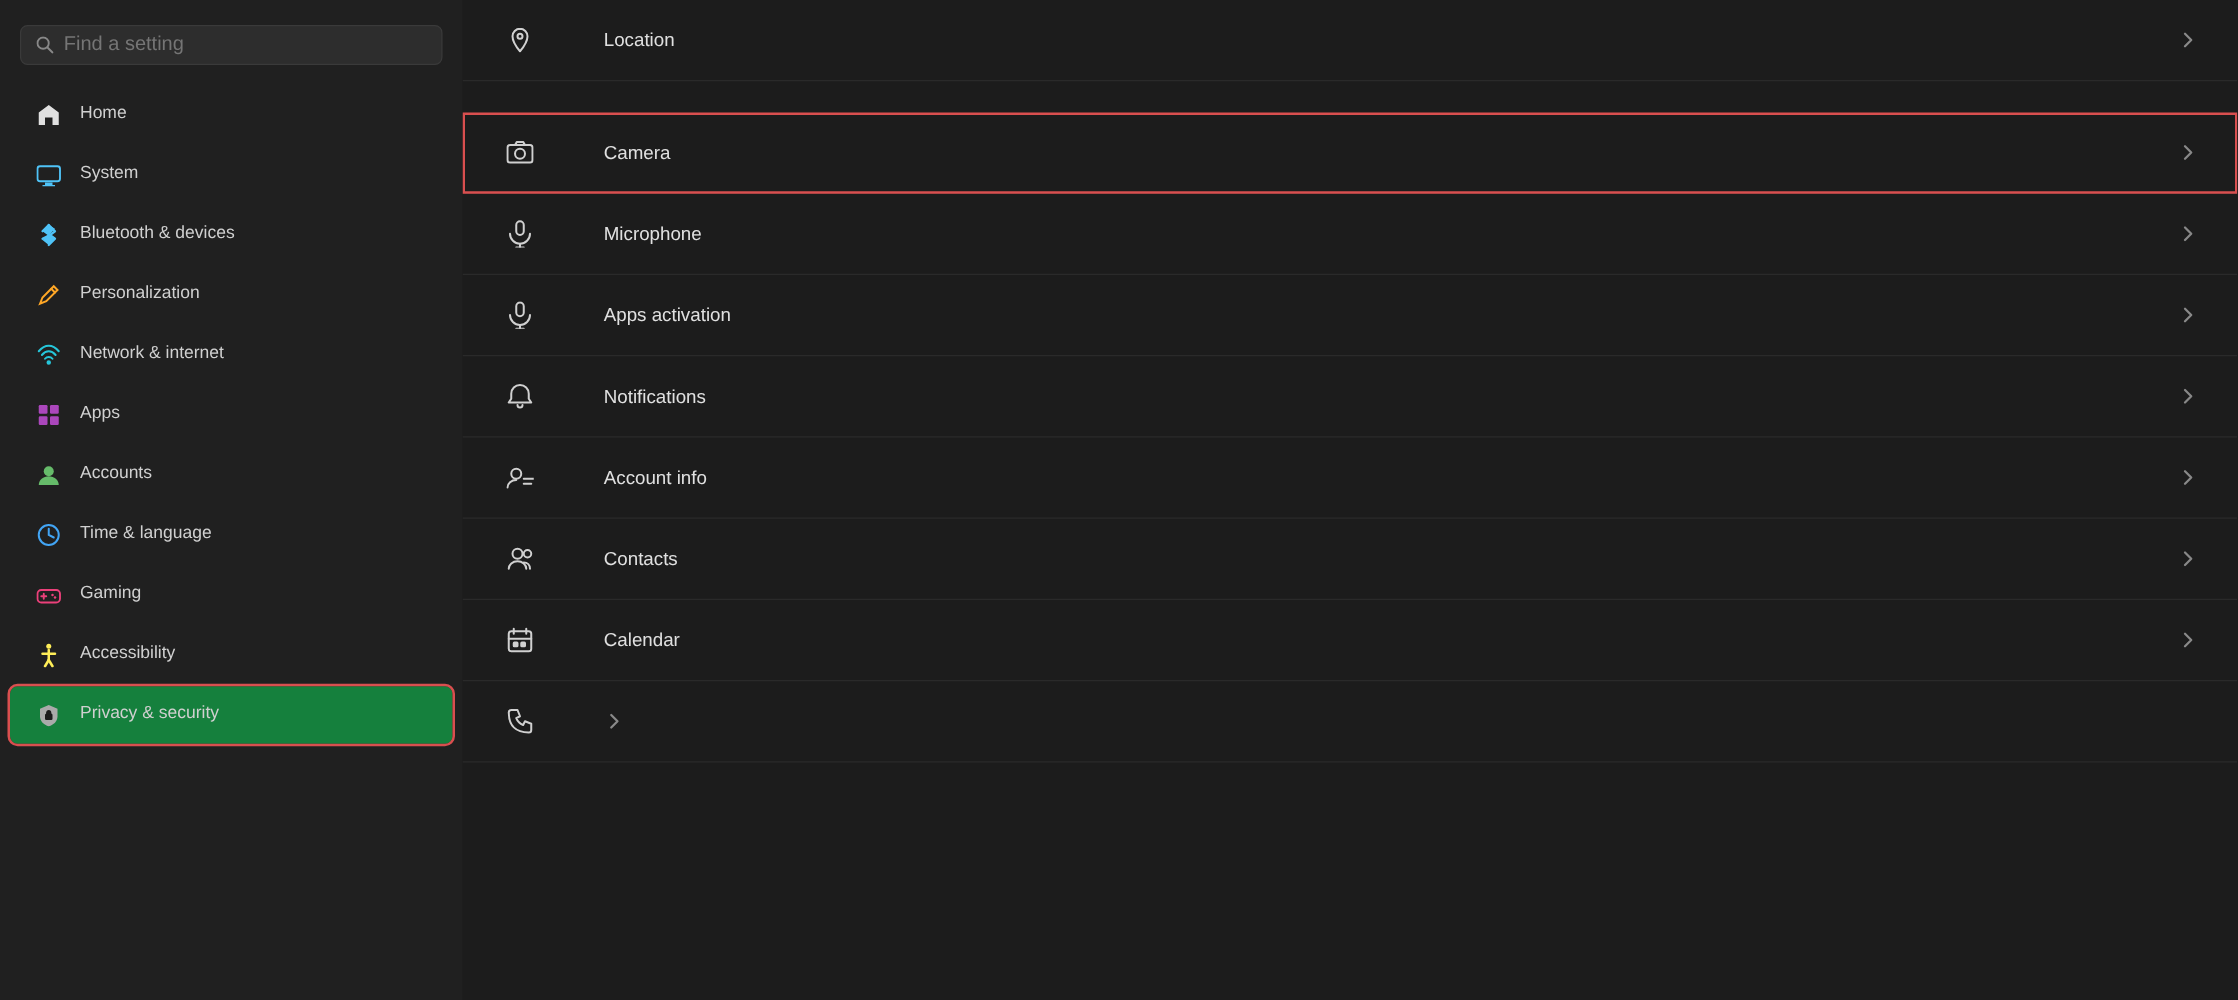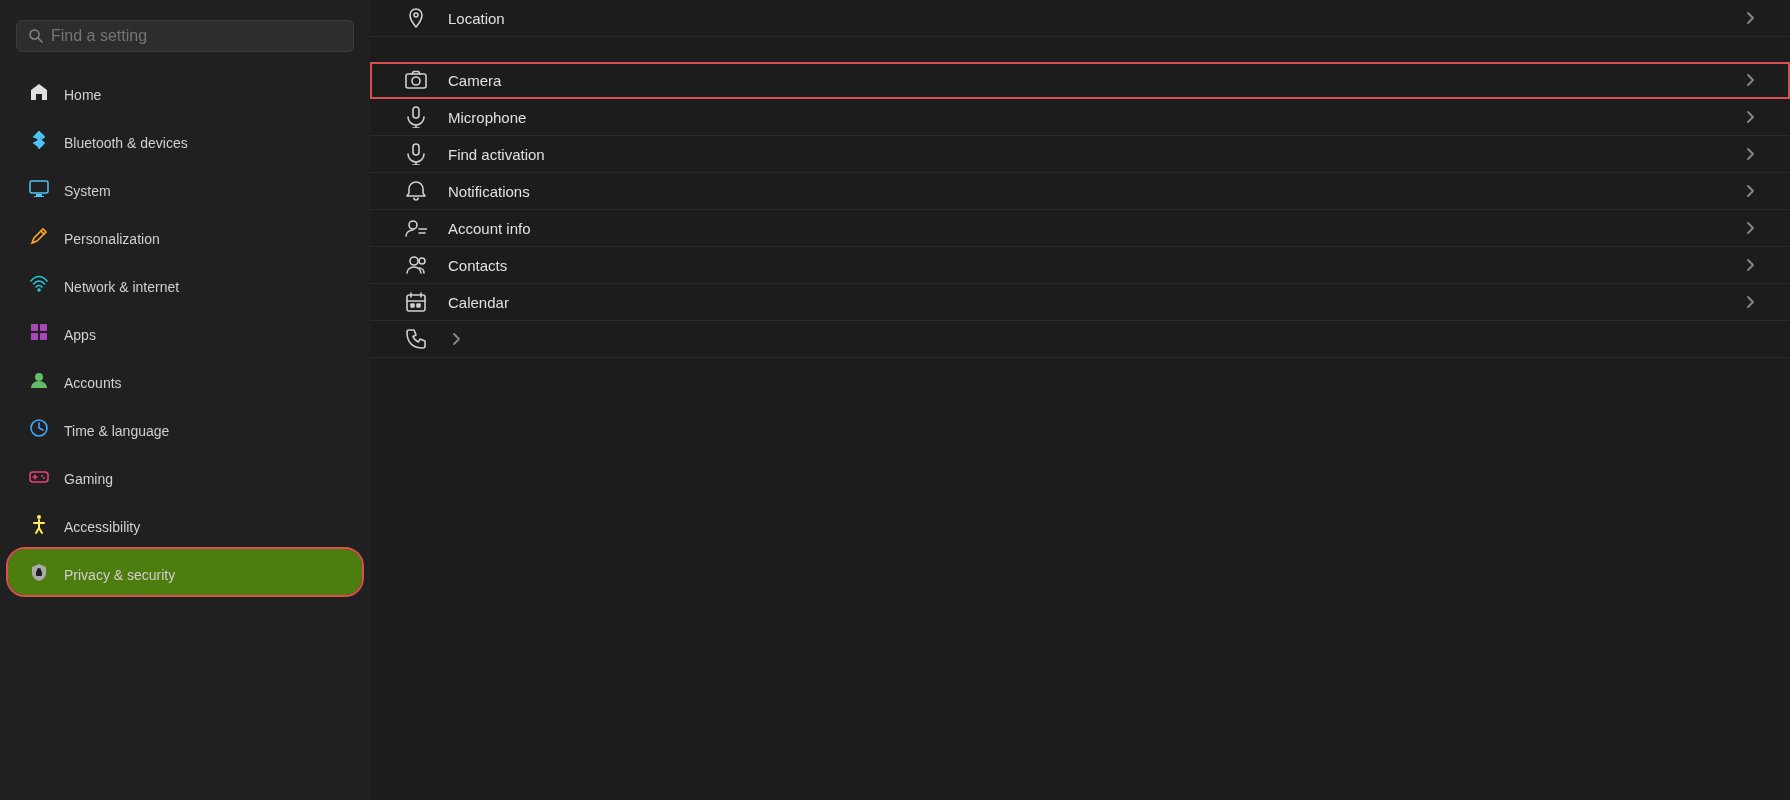--- a/index.html
+++ b/index.html
@@ -51,35 +51,34 @@
     }
 
     .search-icon-svg {
       color: #888;
       font-size: 14px;
       flex-shrink: 0;
     }
 
     .nav-item {
       display: flex;
-      align-items: flex-end;
+      align-items: flex-start;
       padding: 12px 20px;
       cursor: pointer;
       border-radius: 6px;
       margin: 1px 8px;
       gap: 14px;
       font-size: 14px;
       color: #d0d0d0;
       position: relative;
     }
 
     .nav-item.active {
-      background-color: #4d7c0f;
+      background-color: #15803d;
       outline: 2px solid #d94f4f;
-      border-radius: 17px;
     }
 
     .nav-icon {
       width: 22px;
       height: 22px;
       flex-shrink: 0;
       display: flex;
       align-items: center;
       justify-content: center;
     }
@@ -93,24 +92,25 @@
     }
 
     .settings-list {
       display: flex;
       flex-direction: column;
     }
 
     .settings-item {
       display: flex;
       align-items: center;
-      padding: 4px 32px;
+      padding: 18px 32px;
       border-bottom: 1px solid #2a2a2a;
       cursor: pointer;
       position: relative;
+      gap: 35px;
     }
 
     .settings-item.highlighted {
       outline: 2px solid #d94f4f;
       outline-offset: -2px;
       margin-top: 25px;
     }
 
     .settings-item-icon {
       width: 28px;
@@ -170,38 +170,38 @@
       <svg width="20" height="20" viewBox="0 0 20 20" fill="currentColor">
         <path d="M10 2L2 8v10h5v-6h6v6h5V8z"></path>
       </svg>
     </span>
     <span>Home</span>
   </div>
 
   <div class="nav-item">
     <span class="nav-icon icon-blue">
       <svg width="20" height="20" viewBox="0 0 20 20" fill="currentColor">
+        <rect x="1" y="3" width="18" height="12" rx="2" fill="none" stroke="currentColor" stroke-width="1.5"></rect>
+        <rect x="7" y="16" width="6" height="2" fill="currentColor"></rect>
+        <rect x="5" y="18" width="10" height="1" fill="currentColor"></rect>
+      </svg>
+    </span>
+    <span>System</span>
+  </div>
+
+  <div class="nav-item">
+    <span class="nav-icon icon-blue">
+      <svg width="20" height="20" viewBox="0 0 20 20" fill="currentColor">
         <path d="M10 2v16l5-5-4-4 4-4-5-3zM10 2L5 7l4 3-4 4 5 4"></path>
         <polyline points="10,2 15,7 11,10 15,13 10,18" fill="none" stroke="currentColor" stroke-width="1.8" stroke-linecap="round" stroke-linejoin="round"></polyline>
         <line x1="10" y1="2" x2="5" y2="7" stroke="currentColor" stroke-width="1.8" stroke-linecap="round"></line>
         <line x1="11" y1="10" x2="5" y2="13" stroke="currentColor" stroke-width="1.8" stroke-linecap="round"></line>
       </svg>
     </span>
     <span>Bluetooth &amp; devices</span>
-  </div>
-
-  <div class="nav-item">
-    <span class="nav-icon icon-blue">
-      <svg width="20" height="20" viewBox="0 0 20 20" fill="currentColor">
-        <rect x="1" y="3" width="18" height="12" rx="2" fill="none" stroke="currentColor" stroke-width="1.5"></rect>
-        <rect x="7" y="16" width="6" height="2" fill="currentColor"></rect>
-        <rect x="5" y="18" width="10" height="1" fill="currentColor"></rect>
-      </svg>
-    </span>
-    <span>System</span>
   </div>
 
   <div class="nav-item">
     <span class="nav-icon icon-orange">
       <svg width="20" height="20" viewBox="0 0 20 20" fill="none" stroke="currentColor" stroke-width="1.6" stroke-linecap="round">
         <path d="M3 17l2-5 9-9 3 3-9 9-5 2z"></path>
         <line x1="12" y1="5" x2="15" y2="8"></line>
       </svg>
     </span>
     <span>Personalization</span>
@@ -344,21 +344,21 @@
 
     <div class="settings-item">
       <span class="settings-item-icon">
         <svg width="22" height="22" viewBox="0 0 22 22" fill="none" stroke="#d0d0d0" stroke-width="1.6" stroke-linecap="round" stroke-linejoin="round">
           <rect x="8" y="1" width="6" height="11" rx="3"></rect>
           <path d="M3 11c0 4.4 3.6 8 8 8s8-3.6 8-8"></path>
           <line x1="11" y1="19" x2="11" y2="22"></line>
           <line x1="8" y1="22" x2="14" y2="22"></line>
         </svg>
       </span>
-      <span class="settings-item-label">Find activation</span>
+      <span class="settings-item-label">Apps activation</span>
       <span class="chevron-right">
         <svg width="16" height="16" viewBox="0 0 16 16" fill="none" stroke="#888" stroke-width="1.8" stroke-linecap="round" stroke-linejoin="round">
           <polyline points="6,3 11,8 6,13"></polyline>
         </svg>
       </span>
     </div>
 
     <div class="settings-item">
       <span class="settings-item-icon">
         <svg width="22" height="22" viewBox="0 0 22 22" fill="none" stroke="#d0d0d0" stroke-width="1.6" stroke-linecap="round" stroke-linejoin="round">

